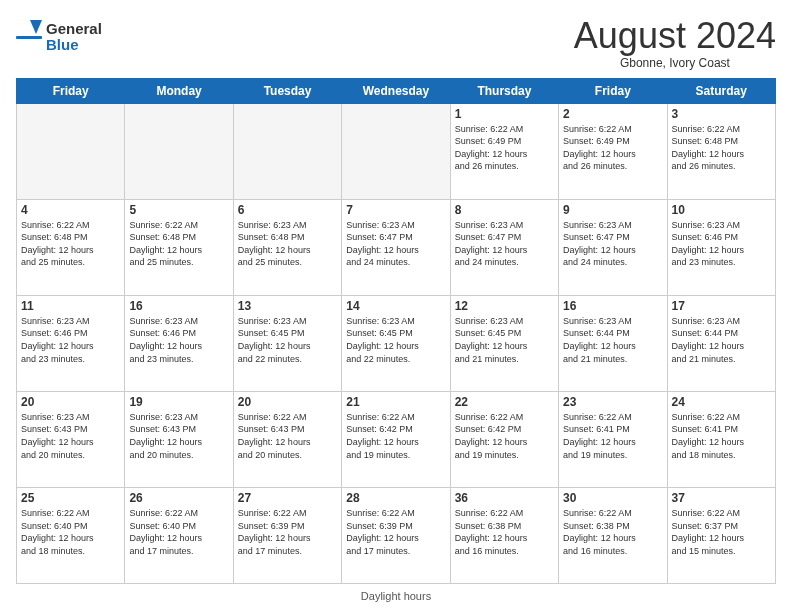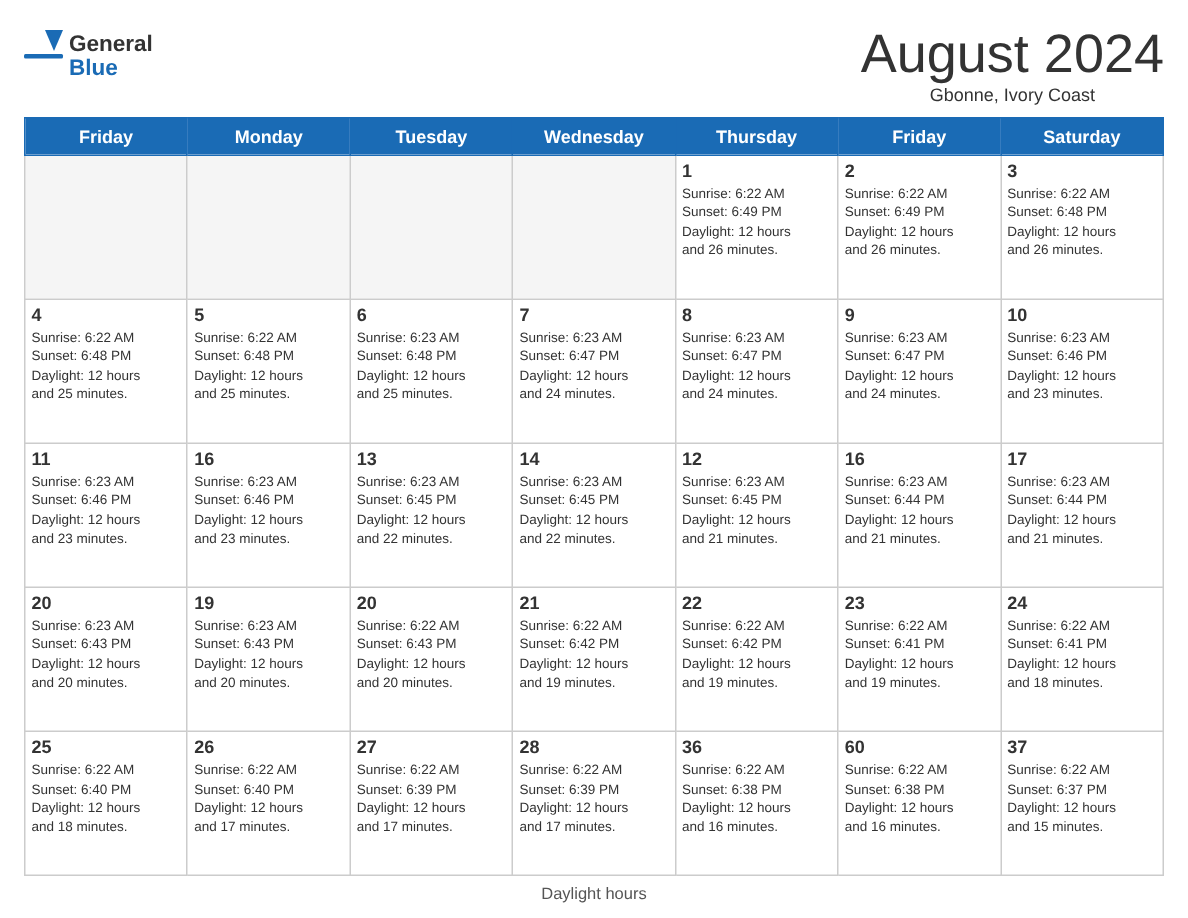--- a/index.html
+++ b/index.html
@@ -329,21 +329,21 @@
 and 17 minutes.</div>
           </td>
           <td>
             <span class="day-number">36</span>
             <div class="day-info" style="white-space: pre-line;">Sunrise: 6:22 AM
 Sunset: 6:38 PM
 Daylight: 12 hours
 and 16 minutes.</div>
           </td>
           <td>
-            <span class="day-number">60</span>
+            <span class="day-number">30</span>
             <div class="day-info" style="white-space: pre-line;">Sunrise: 6:22 AM
 Sunset: 6:38 PM
 Daylight: 12 hours
 and 16 minutes.</div>
           </td>
           <td>
             <span class="day-number">37</span>
             <div class="day-info" style="white-space: pre-line;">Sunrise: 6:22 AM
 Sunset: 6:37 PM
 Daylight: 12 hours

